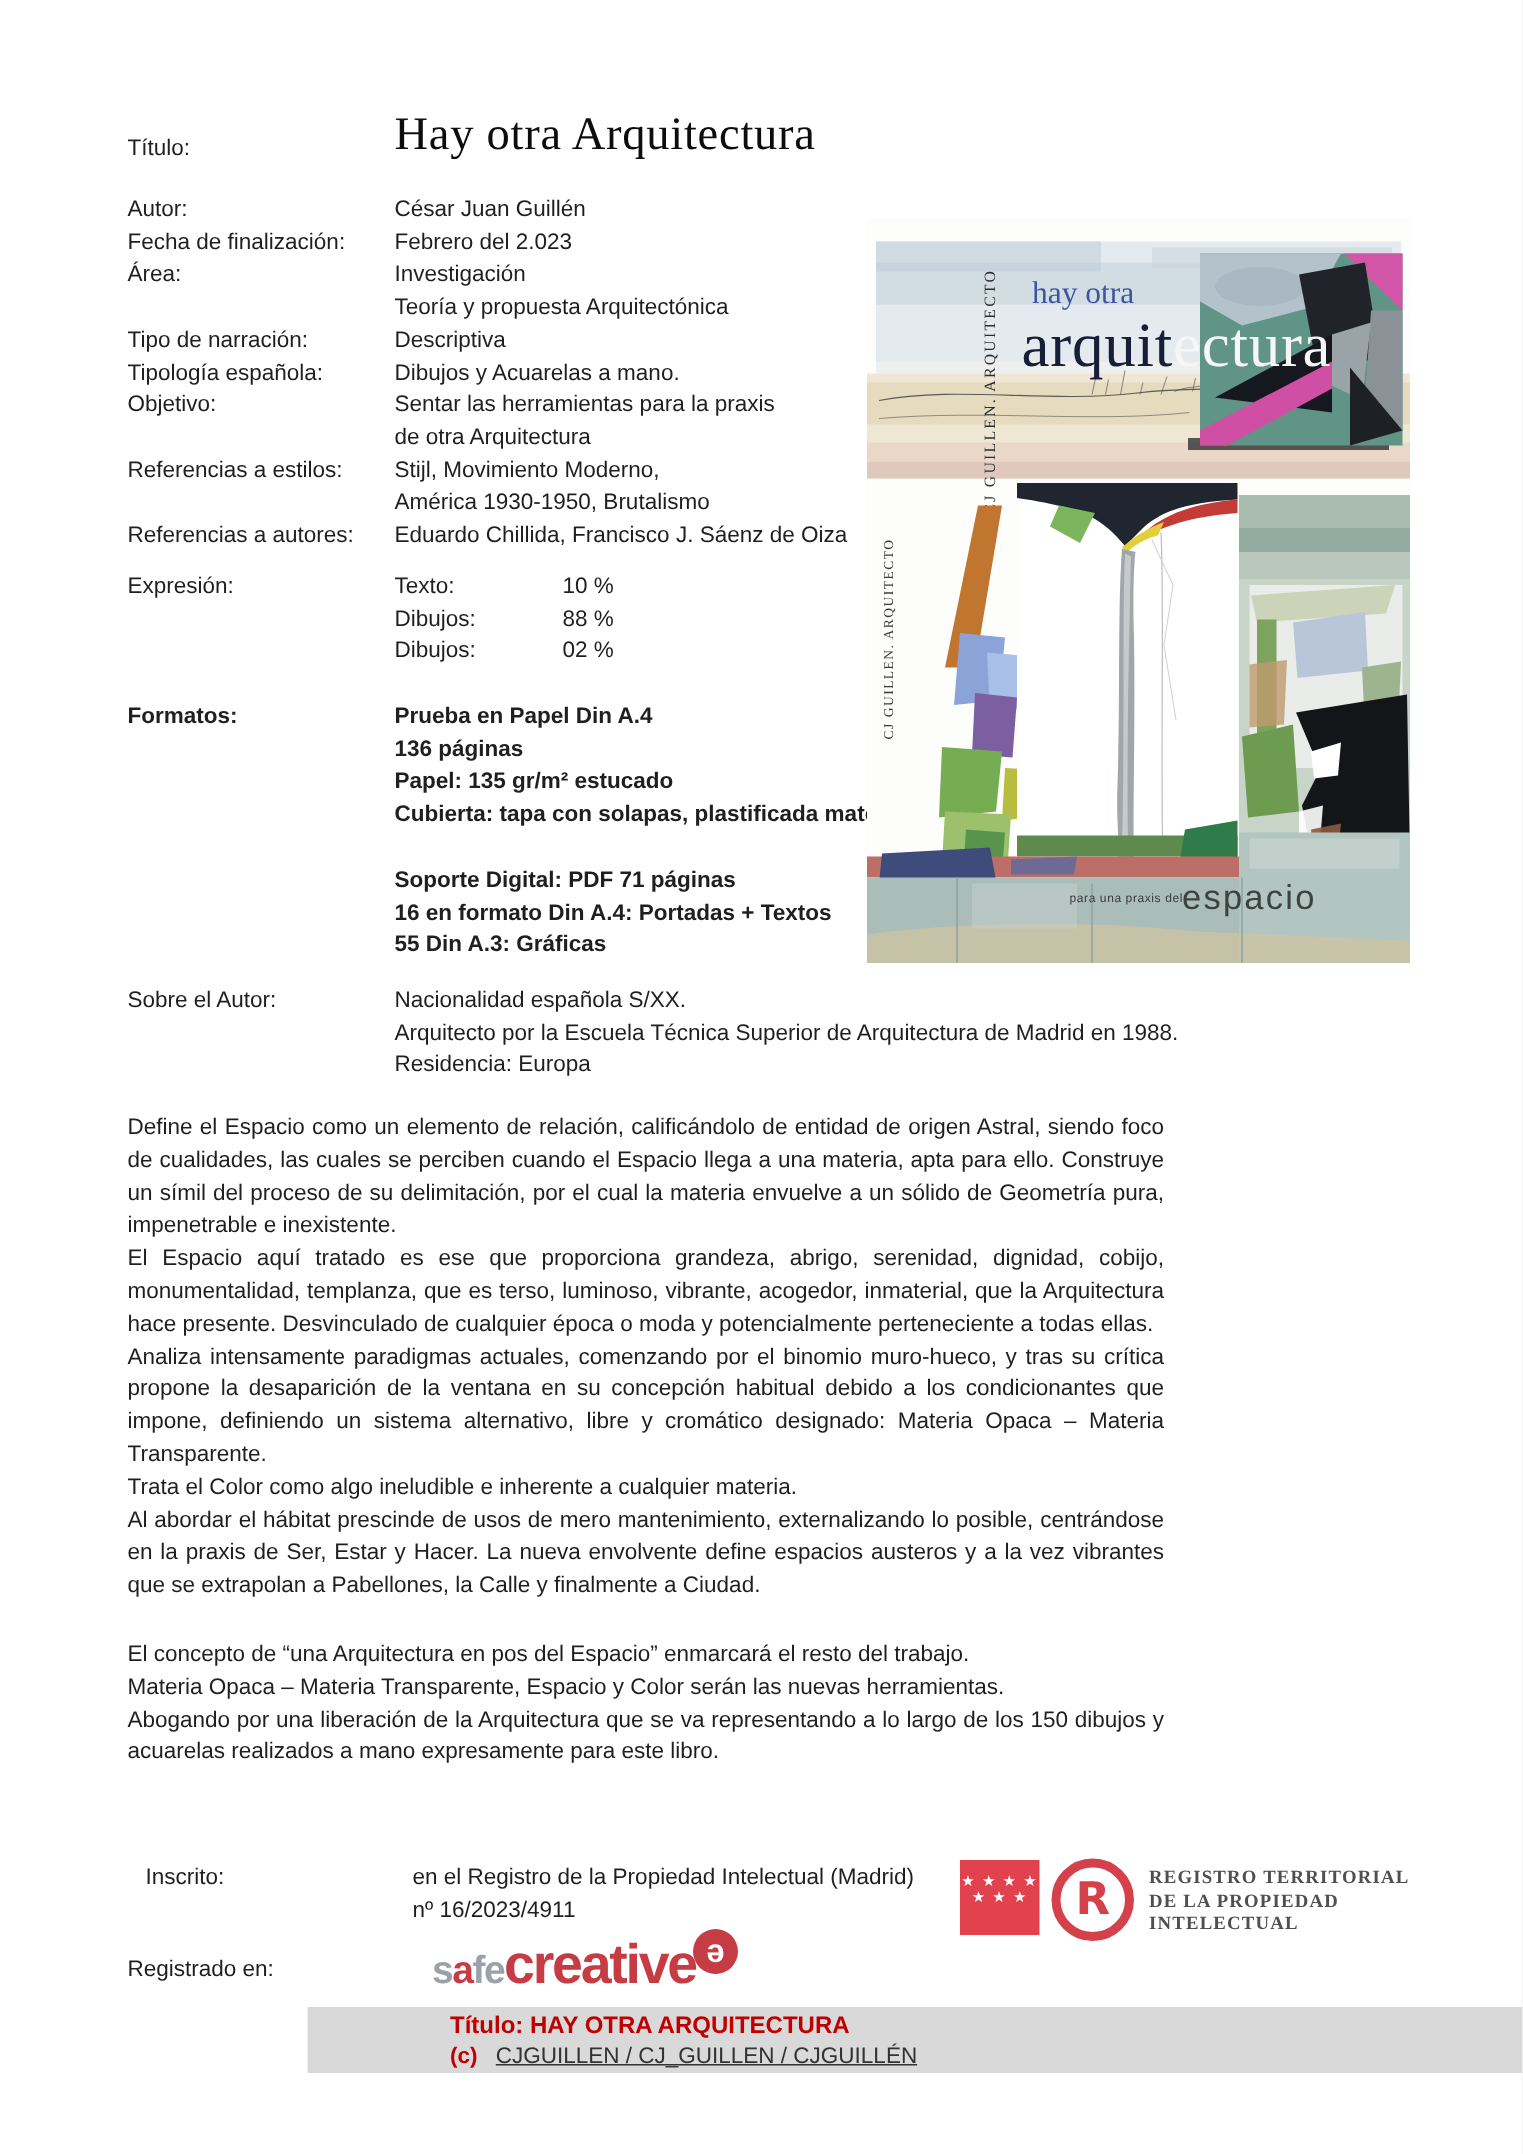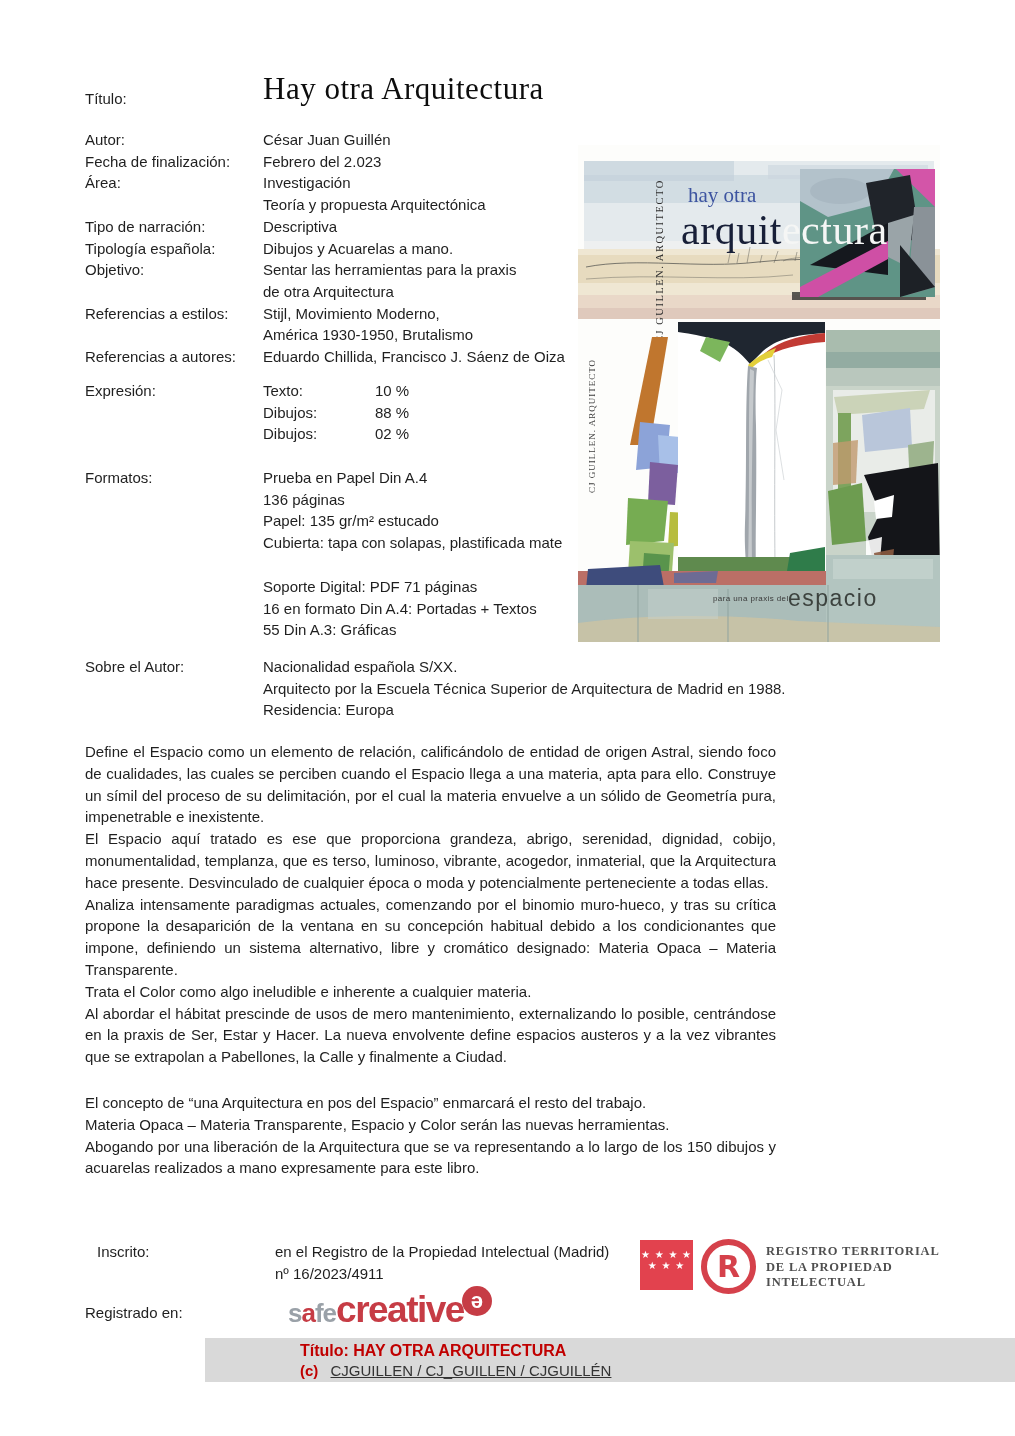--- a/index.html
+++ b/index.html
@@ -112,21 +112,21 @@
         <div class="sub-name">Dibujos:</div>
         <div>88 %</div>
       </div>
       <div class="frow meta-line">
         <div class="sub-name">Dibujos:</div>
         <div>02 %</div>
       </div>
     </div>
   </div>
 
-  <div class="abs frow" style="left:85px;top:467px;">
+  <div class="abs frow" style="left:85px;top:467px;font-weight:bold;">
     <div class="lbl meta-line">Formatos:</div>
     <div>
       <div class="meta-line">Prueba en Papel Din A.4</div>
       <div class="meta-line">136 páginas</div>
       <div class="meta-line">Papel: 135 gr/m² estucado</div>
       <div class="meta-line">Cubierta: tapa con solapas, plastificada mate</div>
       <div style="height:22px;"></div>
       <div class="meta-line">Soporte Digital: PDF 71 páginas</div>
       <div class="meta-line">16 en formato Din A.4: Portadas + Textos</div>
       <div class="meta-line">55 Din A.3: Gráficas</div>

